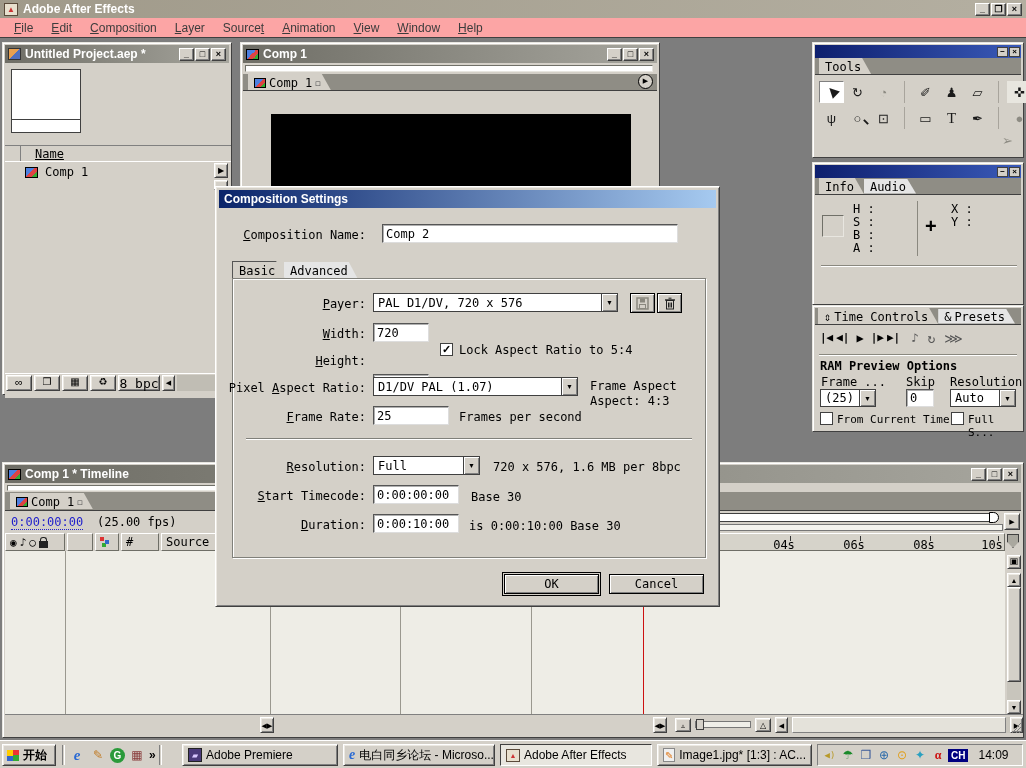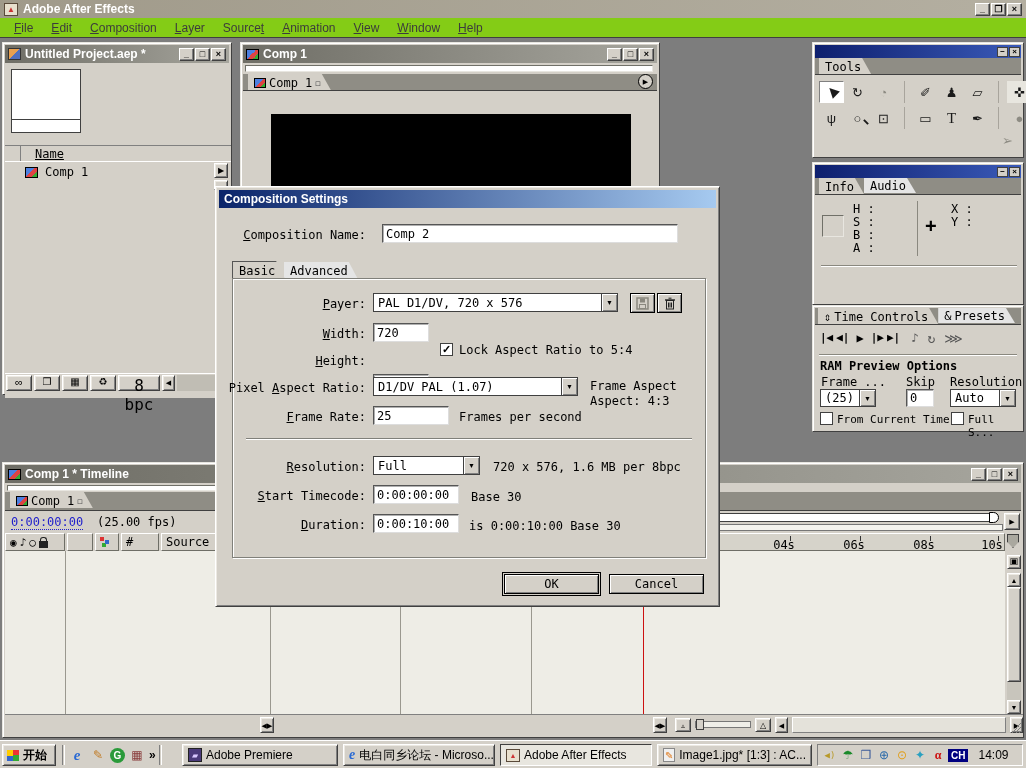--- a/index.html
+++ b/index.html
@@ -10,36 +10,36 @@
 
 .raised{background:#d4d0c8;border:1px solid;border-color:#fff #404040 #404040 #fff;box-shadow:inset 1px 1px 0 #ece9e2,inset -1px -1px 0 #808080}
 .sunkenline{border-top:1px solid #808080;border-bottom:1px solid #fff}
 .inset{background:#fff;border:1px solid;border-color:#707068 #e8e6e0 #e8e6e0 #707068}
 .win{position:absolute;background:#d4d0c8;border:1px solid;border-color:#e8e6e0 #404040 #404040 #e8e6e0;box-shadow:inset 1px 1px 0 #fff}
 .ctitle{position:absolute;left:2px;right:2px;top:2px;height:18px;background:linear-gradient(90deg,#6f6e66,#a6a59d);color:#fff;font-weight:bold;display:flex;align-items:center;padding:0 3px;gap:4px}
 .wbtn{width:15px;height:13px;font-size:9px;line-height:10px;text-align:center;color:#000;background:#d4d0c8;border:1px solid;border-color:#fff #404040 #404040 #fff;box-shadow:inset -1px -1px 0 #808080;font-weight:bold}
 .wbtns{margin-left:auto;display:flex;gap:1px}
 .ptitle{position:absolute;left:2px;right:2px;top:2px;height:13px;background:linear-gradient(90deg,#0d1f6e,#3a5ab8);display:flex;align-items:center;justify-content:flex-end;gap:1px;padding:0 1px}
 .pbtn{width:11px;height:10px;background:#d4d0c8;border:1px solid #404040;font-size:8px;line-height:8px;text-align:center;font-weight:bold}
-.tabstrip{position:absolute;left:2px;right:2px;height:17px;background:#8f8d85;border-bottom:1px solid #404040;display:flex;align-items:flex-start}
+.tabstrip{position:absolute;left:2px;right:2px;height:17px;background:#8f8d85;border-bottom:1px solid #404040;display:flex;align-items:center}
 .ptab{height:16px;padding:1px 10px 0 6px;background:#d4d0c8;clip-path:polygon(0 0,calc(100% - 9px) 0,100% 100%,0 100%);font-family:"DejaVu Sans Mono",monospace;font-size:12px;display:flex;align-items:center;gap:3px}
 .ptab.back{background:#e5e5e5;height:15px}
 
 .tfield{position:absolute;height:19px;background:#fff;border:1px solid;border-color:#555 #ddd #ddd #555;box-shadow:inset 1px 1px 0 #b0b0b0;font-family:"DejaVu Sans Mono",monospace;font-size:12px;padding:1px 3px;color:#000}
 input.tfield{outline:none}
 .combo{position:absolute;height:19px;background:#fff;border:1px solid #404040;display:flex;align-items:center}
 .combo .ctext{flex:1;padding:0 4px;font-family:"DejaVu Sans Mono",monospace;font-size:12px;white-space:nowrap;overflow:hidden}
 .combo .cbtn{width:16px;height:100%;background:#d4d0c8;border-left:1px solid #404040;box-shadow:inset 1px 1px 0 #fff,inset -1px -1px 0 #808080;font-size:7px;text-align:center;line-height:17px}
 .b3{background:#d4d0c8;border:1px solid #000;box-shadow:inset 1px 1px 0 #fff,inset -1px -1px 0 #808080;text-align:center}
 .dlabel{position:absolute;width:150px;text-align:right;font-family:"DejaVu Sans Mono",monospace;font-size:12px;white-space:nowrap}
 .dlabel .mn,.mn{text-decoration:underline}
 .dtext{position:absolute;font-family:"DejaVu Sans Mono",monospace;font-size:12px;white-space:nowrap}
 .cbox{position:absolute;width:13px;height:13px;background:#fff;border:1px solid #404040;font-size:11px;line-height:11px;text-align:center;font-weight:bold}
 
-.menubar{position:absolute;left:0;top:18px;width:1026px;height:20px;background:#84cc16;border-bottom:1px solid #404040;display:flex;align-items:center;padding-left:6px;gap:2px}
+.menubar{position:absolute;left:0;top:18px;width:1026px;height:20px;background:#fca5a5;border-bottom:1px solid #404040;display:flex;align-items:center;padding-left:6px;gap:2px}
 .mitem{padding:2px 8px;color:#3c3c3c}
 
 .tool{width:25px;height:22px;display:flex;align-items:center;justify-content:center;font-size:13px;color:#1a1a1a}
 .tool.sel{background:#fff;border:1px solid;border-color:#808080 #fff #fff #808080}
 .tool .rot{display:inline-block;transform:rotate(-135deg)}
 .dim{color:#8d8b83}
 .zoomglyph{position:relative;display:inline-block}
 .zoomglyph::after{content:"";position:absolute;left:9px;top:10px;width:6px;height:2px;background:#1a1a1a;transform:rotate(45deg)}
 
 .hcell{position:absolute;top:0;height:18px;background:#d4d0c8;border:1px solid;border-color:#fff #6e6e66 #6e6e66 #fff;display:flex;align-items:center;padding:0 4px;gap:3px;font-family:"DejaVu Sans Mono",monospace;font-size:12px}
@@ -107,21 +107,21 @@
       <span class="mono">Comp 1</span>
     </div>
   </div>
   <div class="abs raised" style="right:3px;top:120px;width:14px;height:15px;font-size:8px;line-height:13px;text-align:center">▶</div>
   <div class="abs raised" style="right:3px;top:137px;width:14px;height:10px"></div>
   <div class="abs" style="left:2px;bottom:2px;width:226px;height:19px;background:#d4d0c8;border-top:1px solid #fff;display:flex;gap:2px;padding:1px">
     <span class="raised" style="width:26px;text-align:center;font-size:11px">∞</span>
     <span class="raised" style="width:26px;text-align:center;font-size:10px">❒</span>
     <span class="raised" style="width:26px;text-align:center;font-size:10px">▦</span>
     <span class="raised" style="width:26px;text-align:center;font-size:10px">♻</span>
-    <span class="raised mono" style="width:42px;text-align:center;font-size:16px">8 bpc</span>
+    <span class="raised mono" style="width:42px;text-align:center;font-size:13px">8 bpc</span>
     <span class="raised" style="width:13px;text-align:center;font-size:7px;line-height:14px">◀</span>
     <span style="flex:1;background:#c0bdb4"></span>
     <span class="raised" style="width:13px;text-align:center;font-size:7px;line-height:14px">▶</span>
   </div>
 </div>
 
 <div class="win" style="left:240px;top:42px;width:420px;height:420px">
   <div class="ctitle">
     <span class="compicon"></span>
     <span style="font-size:12px">Comp 1</span>

